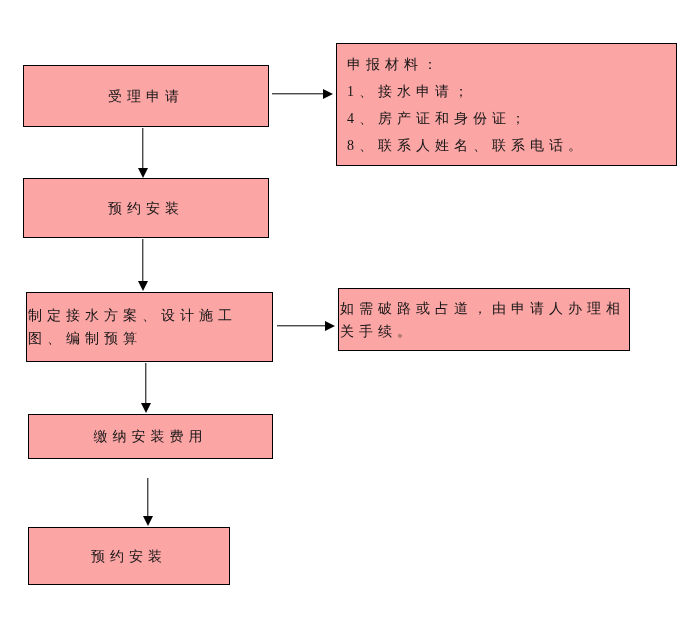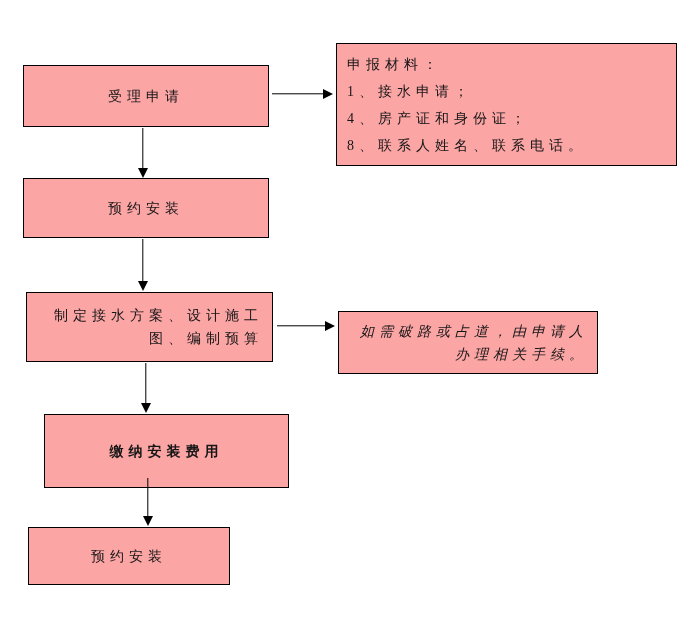--- a/index.html
+++ b/index.html
@@ -27,37 +27,37 @@
   }
   .box.center {
     display: flex;
     align-items: center;
     justify-content: center;
     text-align: center;
   }
   .box.leftalign {
     display: flex;
     align-items: center;
-    text-align: right;
-    padding: 0 9px;
+    text-align: left;
+    padding: 0 1px;
   }
   .note-list {
     padding: 7px 10px 0 10px;
     line-height: 27px;
     letter-spacing: 5px;
   }
   
   .b1 { left: 23px;  top: 65px;  width: 246px; height: 62px; }
   .b2 { left: 23px;  top: 178px; width: 246px; height: 60px; }
   .b3 { left: 26px;  top: 292px; width: 247px; height: 70px; }
-  .b4 { left: 44px;  top: 414px; width: 245px; height: 74px; font-weight: bold; }
+  .b4 { left: 28px;  top: 414px; width: 245px; height: 45px; }
   .b5 { left: 28px;  top: 527px; width: 202px; height: 58px; }
   
   .rA { left: 336px; top: 43px;  width: 341px; height: 123px; }
-  .rB { left: 338px; top: 311px; width: 260px; height: 63px; padding: 0 10px; font-style: italic; }
+  .rB { left: 338px; top: 288px; width: 292px; height: 63px; padding: 0 10px; }
   
   .varrow { position: absolute; width: 12px; }
   .varrow .line {
     position: absolute; top: 0; bottom: 9px; left: 50%;
     width: 1.4px; transform: translateX(-50%); background: #000;
   }
   .varrow .head {
     position: absolute; bottom: 0; left: 50%; transform: translateX(-50%);
     width: 0; height: 0;
     border-left: 5.5px solid transparent;

